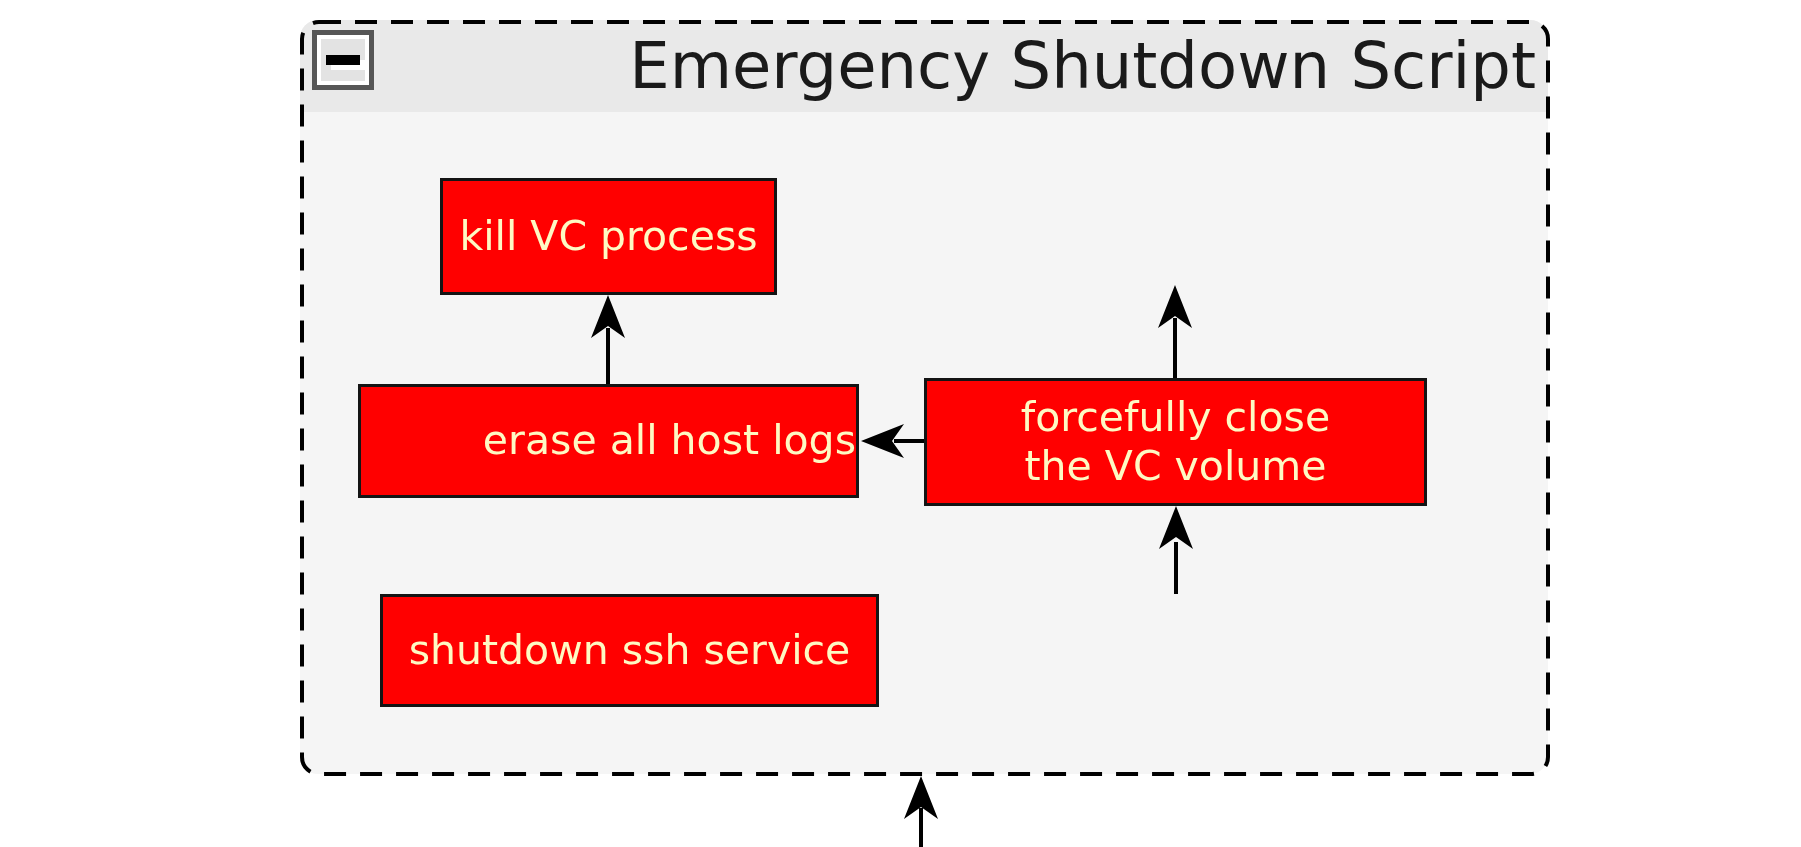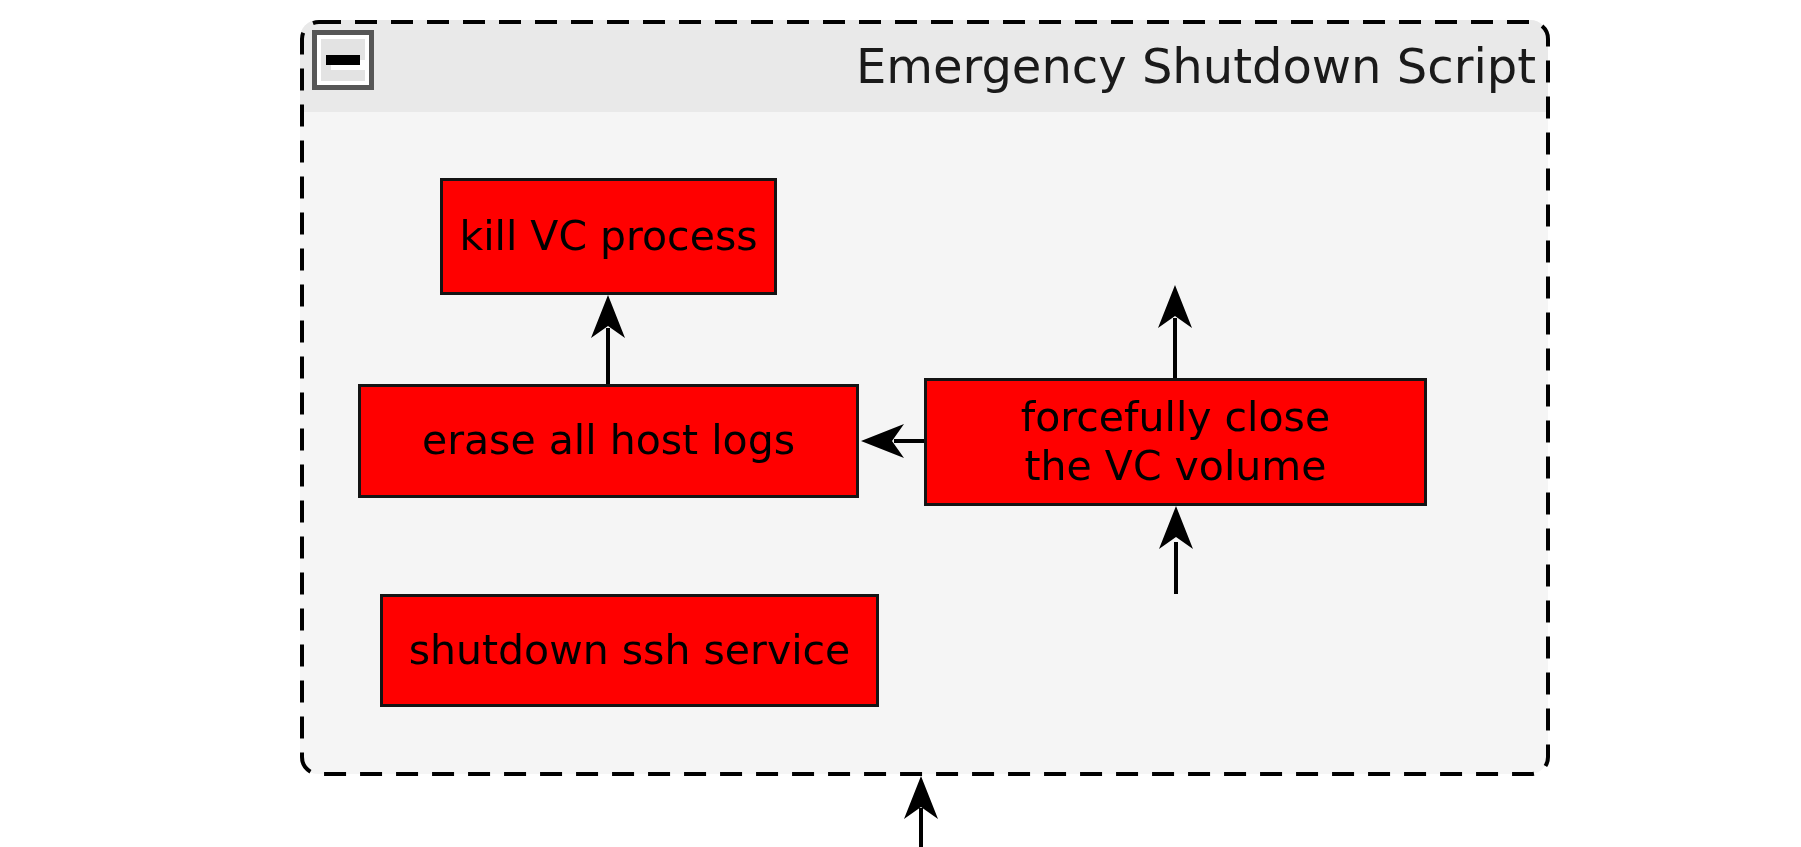--- a/index.html
+++ b/index.html
@@ -25,21 +25,21 @@
     width: 1248px; height: 92px;
     background: #e9e9e9;
     border-radius: 18px 18px 0 0;
     display: flex;
     align-items: center;
     justify-content: flex-end;
     box-sizing: border-box;
     padding-right: 12px;
   }
   .panel-title {
-    font-size: 48px;
+    font-size: 64px;
     color: #1a1a1a;
     white-space: nowrap;
     line-height: 1;
   }
   .min-btn {
     position: absolute;
     left: 312px; top: 30px;
     width: 62px; height: 60px;
     box-sizing: border-box;
     background: #ffffff;
@@ -66,21 +66,21 @@
     background: #ff0000;
     border: 3px solid #141414;
     display: flex;
     align-items: center;
     justify-content: center;
     text-align: center;
   }
   .node-label {
     font-size: 41px;
     line-height: 1.2;
-    color: #000000;
+    color: #fef9c3;
     white-space: pre-line;
   }
   
   .overlay {
     position: absolute;
     left: 0; top: 0;
     width: 1801px; height: 847px;
     pointer-events: none;
   }
   .edge-line { stroke: #000000; stroke-width: 4px; }
@@ -107,21 +107,21 @@
     <div class="min-btn-inner">
       <div class="minus-bar"></div>
     </div>
   </div>
 
   <div class="node" style="left:440px; top:178px; width:337px; height:117px;">
     <span class="node-label">kill VC process</span>
   </div>
 
 
-  <div class="node" style="left:358px; top:384px; width:501px; height:114px;">
+  <div class="node" style="left:358px; top:384px; width:501px; height:114px;justify-content:flex-end;">
     <span class="node-label">erase all host logs</span>
   </div>
 
   <div class="node" style="left:924px; top:378px; width:503px; height:128px;">
     <span class="node-label">forcefully close
 the VC volume</span>
   </div>
 
   <div class="node" style="left:380px; top:594px; width:499px; height:113px;">
     <span class="node-label">shutdown ssh service</span>

